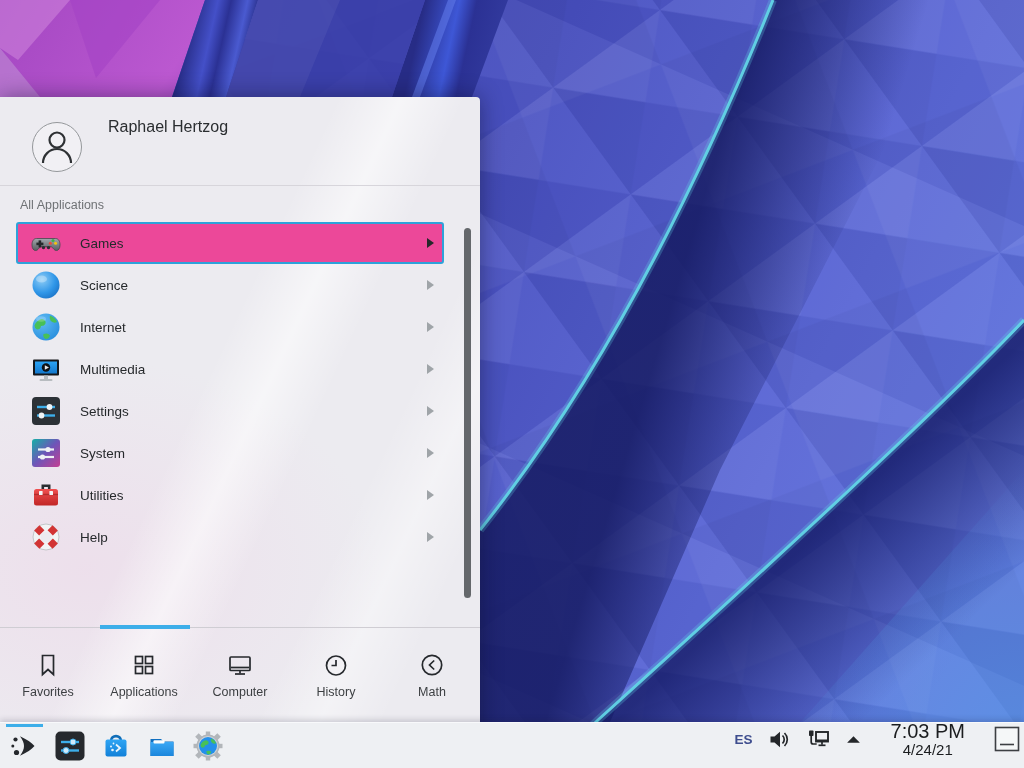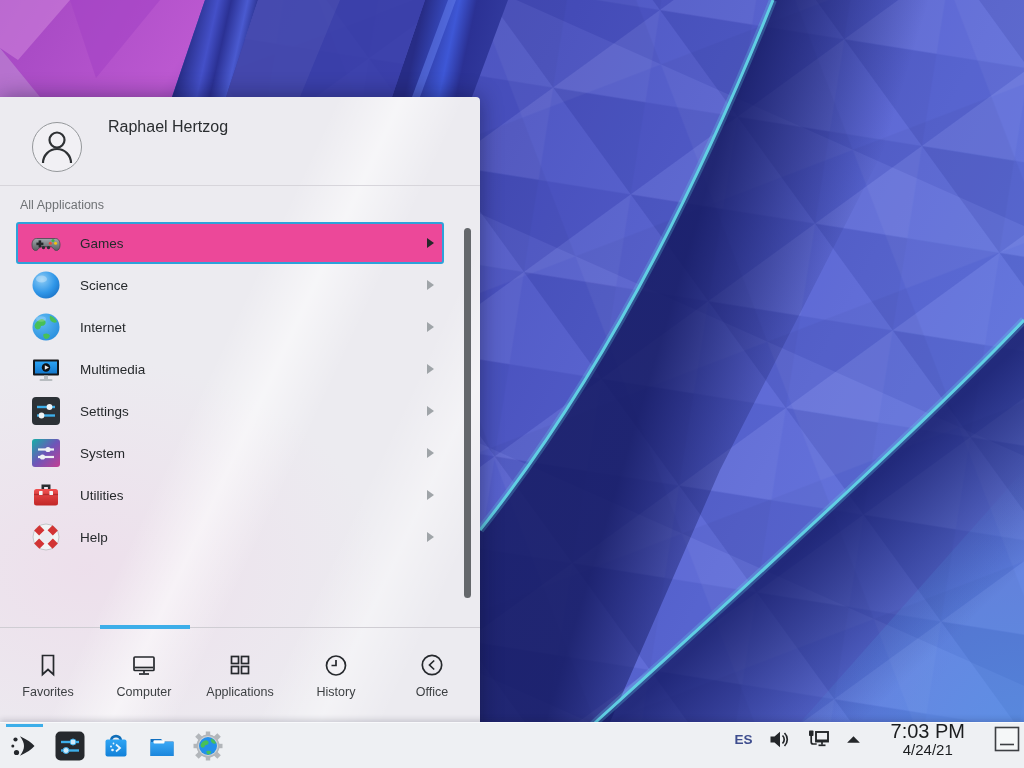--- a/index.html
+++ b/index.html
@@ -300,56 +300,56 @@
     <div class="tabbar">
       <div class="tab">
         <svg width="28" height="28" viewBox="0 0 28 28">
           <path d="M8.5,4.5 h11 v19 l-5.5,-5 l-5.5,5 z" fill="none" stroke="#26292d" stroke-width="1.7"></path>
         </svg>
         <span class="tlabel">Favorites</span>
       </div>
       <div class="tab">
         <svg width="28" height="28" viewBox="0 0 28 28">
           <g fill="none" stroke="#26292d" stroke-width="1.7">
+            <rect x="5.5" y="5.5" width="7" height="7"></rect>
+              <rect x="15.5" y="5.5" width="7" height="7"></rect>
+            <rect x="5.5" y="15.5" width="7" height="7"></rect>
+              <rect x="15.5" y="15.5" width="7" height="7"></rect>
+          </g>
+        </svg>
+        <span class="tlabel">Applications</span>
+      </div>
+      <div class="tab">
+        <svg width="28" height="28" viewBox="0 0 28 28">
+          <g fill="none" stroke="#26292d" stroke-width="1.7">
             <rect x="4" y="6" width="20" height="13.5" rx="1"></rect>
             <line x1="4.8" y1="16.5" x2="23.2" y2="16.5"></line>
             <line x1="14" y1="19.5" x2="14" y2="22.5"></line>
               <line x1="9" y1="23" x2="19" y2="23"></line>
           </g>
         </svg>
         <span class="tlabel">Computer</span>
-      </div>
-      <div class="tab">
-        <svg width="28" height="28" viewBox="0 0 28 28">
-          <g fill="none" stroke="#26292d" stroke-width="1.7">
-            <rect x="5.5" y="5.5" width="7" height="7"></rect>
-              <rect x="15.5" y="5.5" width="7" height="7"></rect>
-            <rect x="5.5" y="15.5" width="7" height="7"></rect>
-              <rect x="15.5" y="15.5" width="7" height="7"></rect>
-          </g>
-        </svg>
-        <span class="tlabel">Applications</span>
       </div>
       <div class="tab">
         <svg width="28" height="28" viewBox="0 0 28 28">
           <g fill="none" stroke="#26292d" stroke-width="1.7">
             <circle cx="14" cy="14.5" r="9.5"></circle>
               <path d="M14,9 V14.5 H9.5"></path>
           </g>
         </svg>
         <span class="tlabel">History</span>
       </div>
       <div class="tab">
         <svg width="28" height="28" viewBox="0 0 28 28">
           <g fill="none" stroke="#26292d" stroke-width="1.7">
             <circle cx="14" cy="14" r="9.7"></circle>
               <path d="M16.2,9.5 L11.5,14 L16.2,18.5"></path>
           </g>
         </svg>
-        <span class="tlabel">Office</span>
+        <span class="tlabel">Math</span>
       </div>
     </div>
   </div>
 
   <div class="panel">
     <div class="papps">
 
       <div class="papp">
         <div class="activeline"></div>
         <svg width="32" height="32" viewBox="0 0 32 32">

